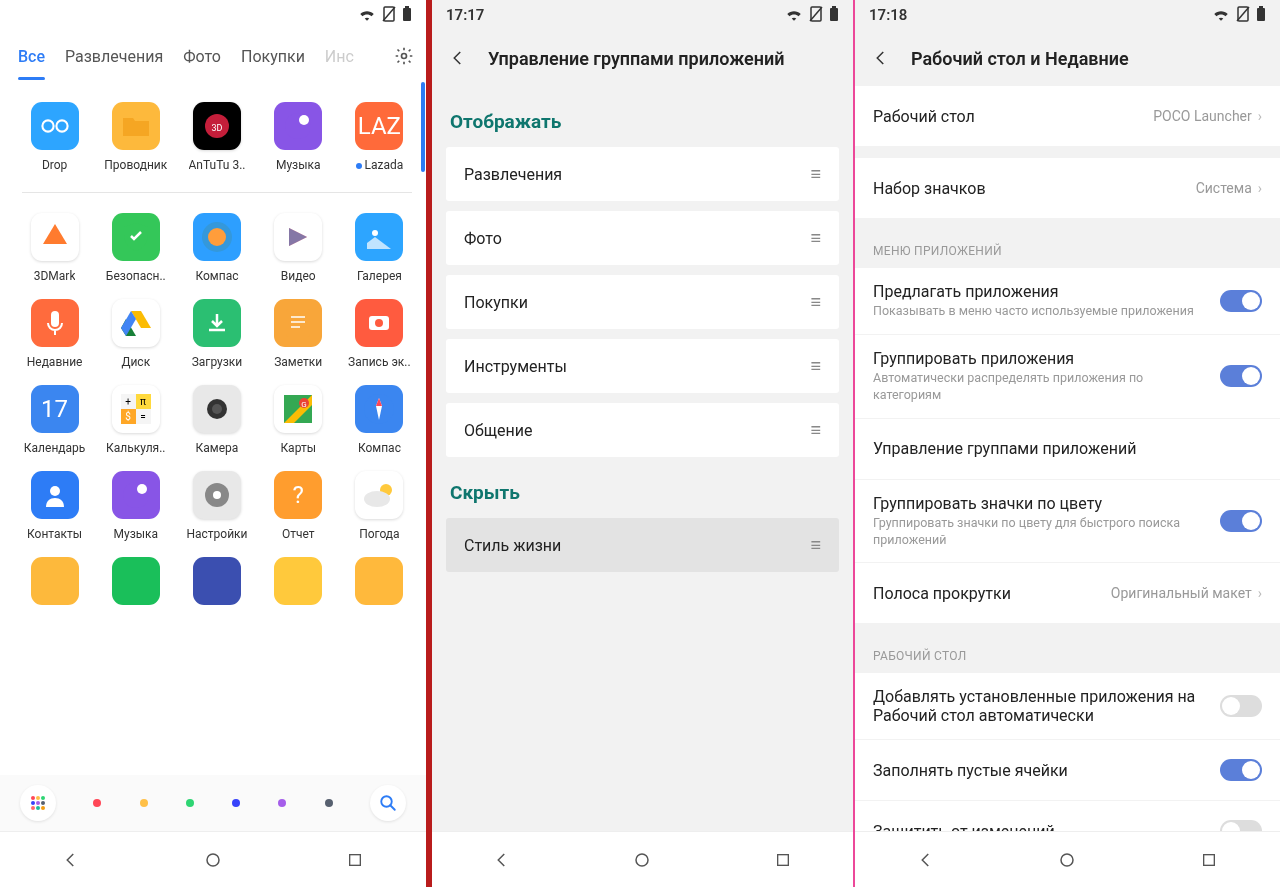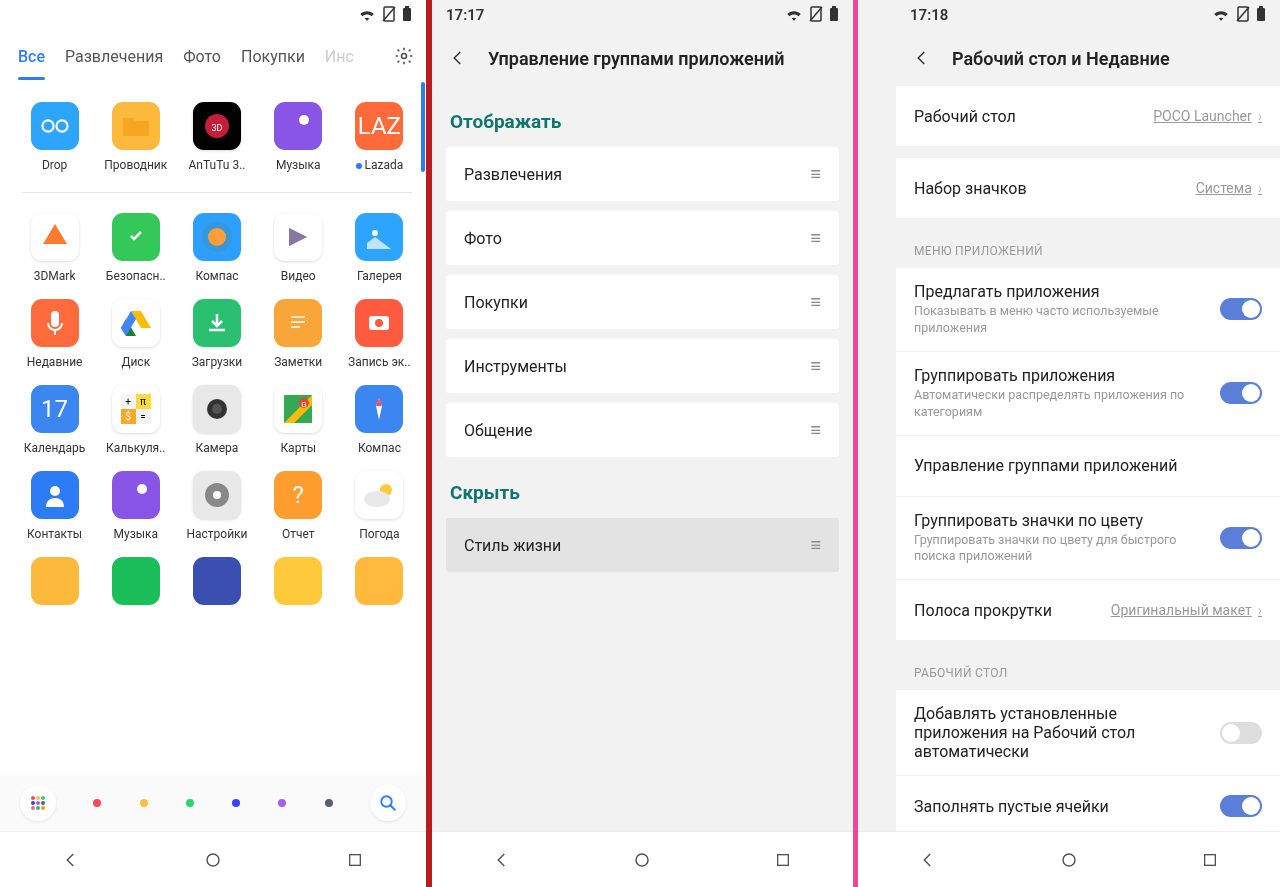--- a/index.html
+++ b/index.html
@@ -1,20 +1,20 @@
 <!DOCTYPE html>
 <html><head>
 <meta charset="utf-8">
 <style>
 * { margin: 0; padding: 0; box-sizing: border-box; font-family: -apple-system, BlinkMacSystemFont, "Segoe UI", Roboto, sans-serif; }
 body { display: flex; width: 1280px; height: 887px; background: #fff; }
 .panel { position: relative; height: 887px; background: #f2f2f2; overflow: hidden; }
 .p1 { width: 426px; background: #fff; }
 .p2 { width: 427px; border-left: 6px solid #b91c1c; }
-.p3 { width: 427px; border-left: 5px solid #ec4899; padding-left: 38px; }
+.p3 { width: 427px; border-left: 2px solid #ec4899; }
 
 
 .status-bar { height: 30px; display: flex; align-items: center; justify-content: space-between; padding: 0 14px; font-size: 14px; font-weight: 500; color: #333; }
 .status-left { font-size: 15px; font-weight: 600; }
 .status-icons { display: flex; gap: 6px; align-items: center; }
 
 
 .tabs-row { height: 52px; display: flex; align-items: center; padding: 0 8px 0 18px; gap: 20px; font-size: 16px; color: #555; position: relative; }
 .tab { position: relative; padding: 14px 0; cursor: pointer; white-space: nowrap; }
 .tab.active { color: #2d7cf6; font-weight: 500; }
@@ -55,21 +55,21 @@
 .draggable-item.dim { background: #e3e3e3; }
 .drag-handle { color: #888; font-size: 18px; }
 
 
 .p3-content { background: #f2f2f2; }
 .settings-row { background: #fff; min-height: 60px; display: flex; align-items: center; justify-content: space-between; padding: 14px 18px; margin-bottom: 1px; }
 .settings-row.group-end { margin-bottom: 12px; }
 .row-text { display: flex; flex-direction: column; gap: 2px; flex: 1; padding-right: 12px; }
 .row-title { font-size: 16px; color: #222; }
 .row-sub { font-size: 12.5px; color: #999; line-height: 1.35; }
-.row-value { font-size: 14px; color: #999; display: flex; align-items: center; gap: 6px; text-decoration: underline; }
+.row-value { font-size: 14px; color: #999; display: flex; align-items: center; gap: 6px; }
 .chev { color: #bbb; }
 .section-label { font-size: 12px; color: #999; padding: 14px 18px 10px; letter-spacing: 0.3px; }
 
 
 .toggle { width: 42px; height: 22px; border-radius: 11px; position: relative; flex-shrink: 0; }
 .toggle::after { content: ""; position: absolute; width: 18px; height: 18px; border-radius: 50%; background: #fff; top: 2px; transition: none; }
 .toggle.on { background: #5b7fd9; }
 .toggle.on::after { right: 2px; }
 .toggle.off { background: #ddd; }
 .toggle.off::after { left: 2px; }

